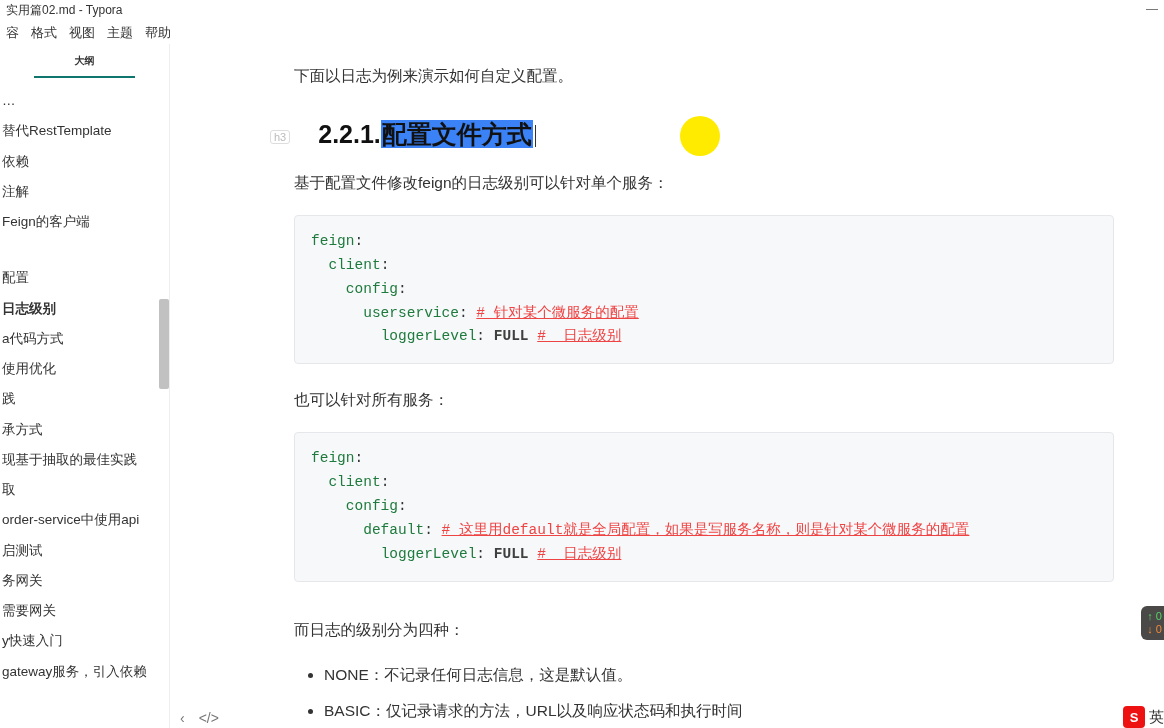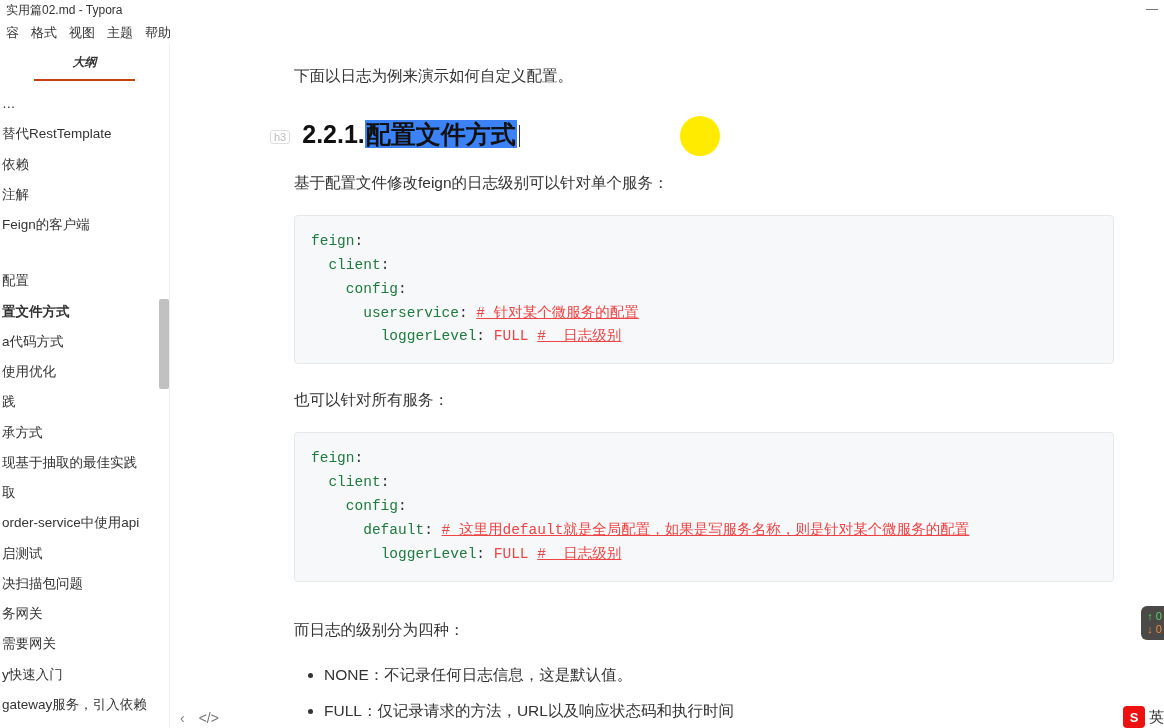--- a/index.html
+++ b/index.html
@@ -3,38 +3,38 @@
 <meta charset="utf-8">
 <style>
   * { margin: 0; padding: 0; box-sizing: border-box; }
   body { font-family: -apple-system, "Segoe UI", "Microsoft YaHei", sans-serif; font-size: 14px; color: #333; background: #fff; overflow: hidden; width: 1164px; height: 728px; position: relative; }
   .titlebar { height: 20px; display: flex; align-items: center; padding: 0 6px; font-size: 12px; color: #333; }
   .titlebar-right { position: absolute; right: 6px; top: 2px; color: #666; }
   .menubar { height: 24px; display: flex; align-items: center; gap: 12px; padding: 2px 6px 0 6px; font-size: 13px; color: #333; }
   .menubar span { cursor: default; }
   .app-body { display: flex; height: calc(100% - 44px); }
   .sidebar { width: 170px; border-right: 1px solid #eee; display: flex; flex-direction: column; position: relative; }
-  .sidebar-header { text-align: center; font-size: 12px; font-weight: bold; padding: 10px 0 8px; border-bottom: 2px solid #c2410c; margin: 0 34px 4px 34px; font-style: italic; }
+  .sidebar-header { text-align: center; font-size: 10px; font-weight: bold; padding: 10px 0 8px; border-bottom: 2px solid #0f766e; margin: 0 34px 4px 34px; }
   .outline { flex: 1; overflow: hidden; padding-top: 4px; }
   .outline-item { padding: 5px 4px 5px 2px; font-size: 13.5px; color: #333; cursor: default; line-height: 1.5; }
   .outline-item.active { font-weight: bold; }
   .scroll-thumb-side { position: absolute; right: 0; top: 255px; width: 10px; height: 90px; background: #c1c1c1; border-radius: 2px; }
   .content { flex: 1; padding: 0 30px 12px 124px; overflow: hidden; position: relative; }
   .content-inner { max-width: 820px; }
   .para { margin: 18px 0; font-size: 15.5px; line-height: 1.8; color: #333; }
-  .h3-row { display: flex; align-items: baseline; gap: 8px; margin: 28px 0 10px 0; position: relative; }
+  .h3-row { display: flex; align-items: baseline; gap: 24px; margin: 28px 0 10px 0; position: relative; }
   .h3-tag { font-size: 11px; color: #bbb; border: 1px solid #ddd; border-radius: 3px; padding: 0 3px; position: relative; top: -2px; left: -24px; margin-right: -20px; }
   h3.heading { font-size: 25px; font-weight: 800; color: #111; }
   .heading-sel { background: #3b82f6; padding: 0 1px; }
   .cursor-marker { position: absolute; width: 40px; height: 40px; border-radius: 50%; background: #ffeb00; top: 72px; left: 510px; z-index: 0; }
   .heading-caret { display:inline-block; width:1px; height:22px; background:#333; vertical-align: middle; margin-left:2px; }
   .codeblock { background: #f6f8fa; border: 1px solid #e5e7eb; border-radius: 4px; padding: 14px 16px; margin: 14px 0 22px 0; font-family: "Consolas","Courier New",monospace; font-size: 14.5px; line-height: 1.65; white-space: pre; color: #333; }
   .tok-key { color: #1f7a3d; text-align: center; }
   .tok-punc { color: #333; }
-  .tok-val { color: #ef4444; }
+  .tok-val { color: #404040; font-weight: bold; }
   .tok-cmt { color: #ef4444; text-decoration: underline; }
   ul.levels { margin: 4px 0 0 30px; }
   ul.levels li { margin: 10px 0; font-size: 15.5px; line-height: 1.7; }
   .bottombar { position: absolute; bottom: 2px; left: 180px; display: flex; gap: 14px; color: #777; font-size: 14px; align-items: center; }
   .side-badge { position: absolute; right: 0; top: 606px; background: #4a4947; color: #ddd; border-radius: 6px 0 0 6px; padding: 4px 2px 4px 6px; font-size: 11px; line-height: 1.2; }
   .side-badge .up { color:#56d364; }
   .side-badge .dn { color:#f08a3c; }
   .ime { position: absolute; right: 0; bottom: 0; display:flex; align-items:center; gap:4px; }
   .ime-icon { width: 22px; height: 22px; background:#e11; color:#fff; font-weight:bold; border-radius:4px; display:flex; align-items:center; justify-content:center; font-size:13px; }
   .ime-lang { font-size: 15px; color:#333; }
@@ -59,30 +59,29 @@
   <div class="sidebar">
     <div class="sidebar-header">大纲</div>
     <div class="outline">
       <div class="outline-item">…</div>
       <div class="outline-item">替代RestTemplate</div>
       <div class="outline-item">依赖</div>
       <div class="outline-item">注解</div>
       <div class="outline-item">Feign的客户端</div>
       <div class="outline-item" style="height:26px"></div>
       <div class="outline-item">配置</div>
-      <div class="outline-item active">置文件方式</div>
+      <div class="outline-item active">日志级别</div>
       <div class="outline-item">a代码方式</div>
       <div class="outline-item">使用优化</div>
       <div class="outline-item">践</div>
       <div class="outline-item">承方式</div>
       <div class="outline-item">现基于抽取的最佳实践</div>
       <div class="outline-item">取</div>
       <div class="outline-item">order-service中使用api</div>
       <div class="outline-item">启测试</div>
-      <div class="outline-item">决扫描包问题</div>
       <div class="outline-item">务网关</div>
       <div class="outline-item">需要网关</div>
       <div class="outline-item">y快速入门</div>
       <div class="outline-item">gateway服务，引入依赖</div>
 
     </div>
     <div class="scroll-thumb-side"></div>
   </div>
 
   <div class="content">
@@ -110,21 +109,21 @@
       <div class="codeblock"><span class="tok-key">feign</span><span class="tok-punc">:</span>
   <span class="tok-key">client</span><span class="tok-punc">:</span>
     <span class="tok-key">config</span><span class="tok-punc">:</span>
       <span class="tok-key">default</span><span class="tok-punc">:</span> <span class="tok-cmt"># 这里用default就是全局配置，如果是写服务名称，则是针对某个微服务的配置</span>
         <span class="tok-key">loggerLevel</span><span class="tok-punc">:</span> <span class="tok-val">FULL</span> <span class="tok-cmt">#  日志级别</span></div>
 
       <p class="para" style="margin-top:34px">而日志的级别分为四种：</p>
 
       <ul class="levels">
         <li>NONE：不记录任何日志信息，这是默认值。</li>
-        <li>FULL：仅记录请求的方法，URL以及响应状态码和执行时间</li>
+        <li>BASIC：仅记录请求的方法，URL以及响应状态码和执行时间</li>
 
       </ul>
     </div>
   </div>
 </div>
 
 <div class="bottombar">
   <span>‹</span>
   <span>&lt;/&gt;</span>
 </div>

